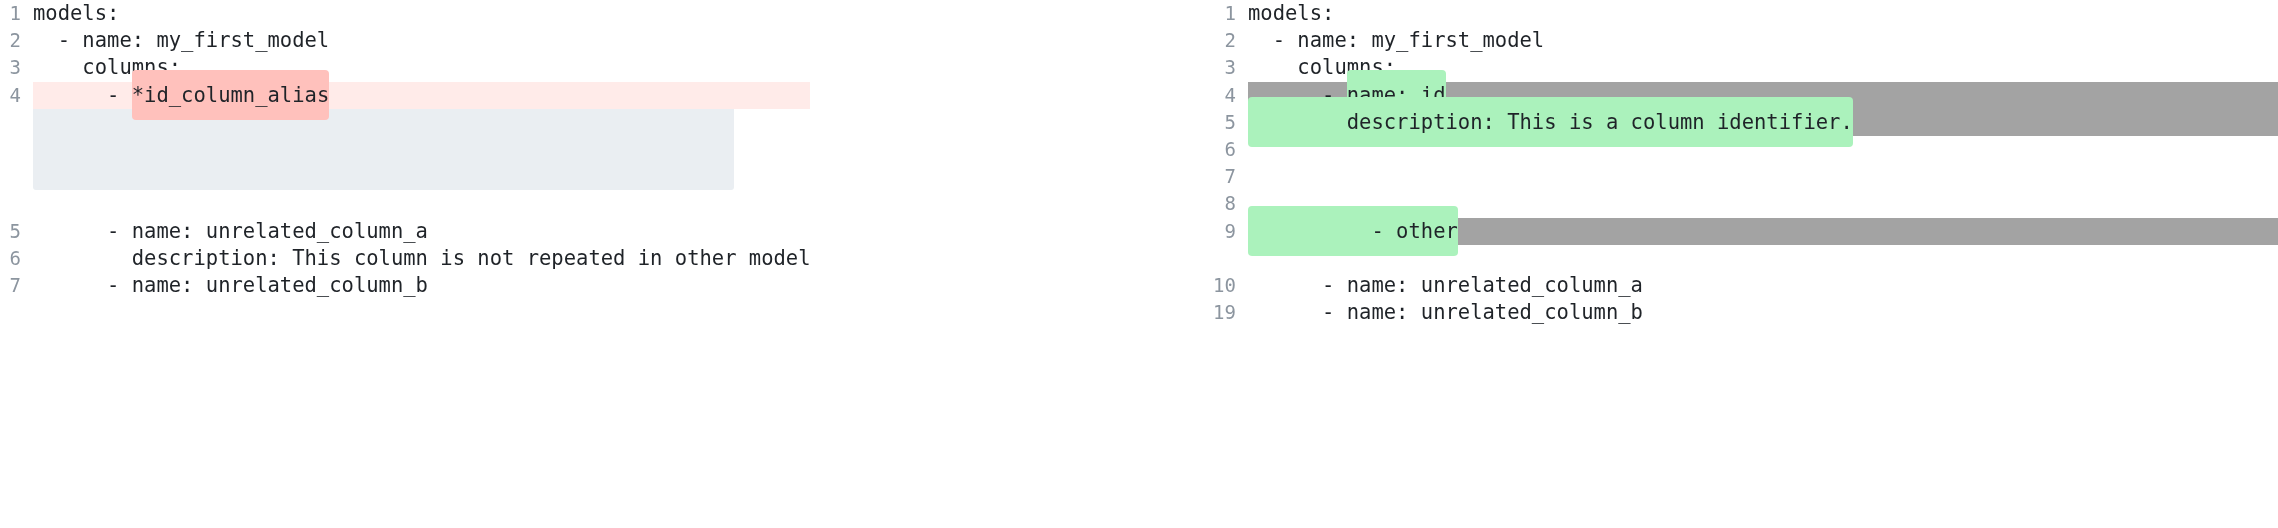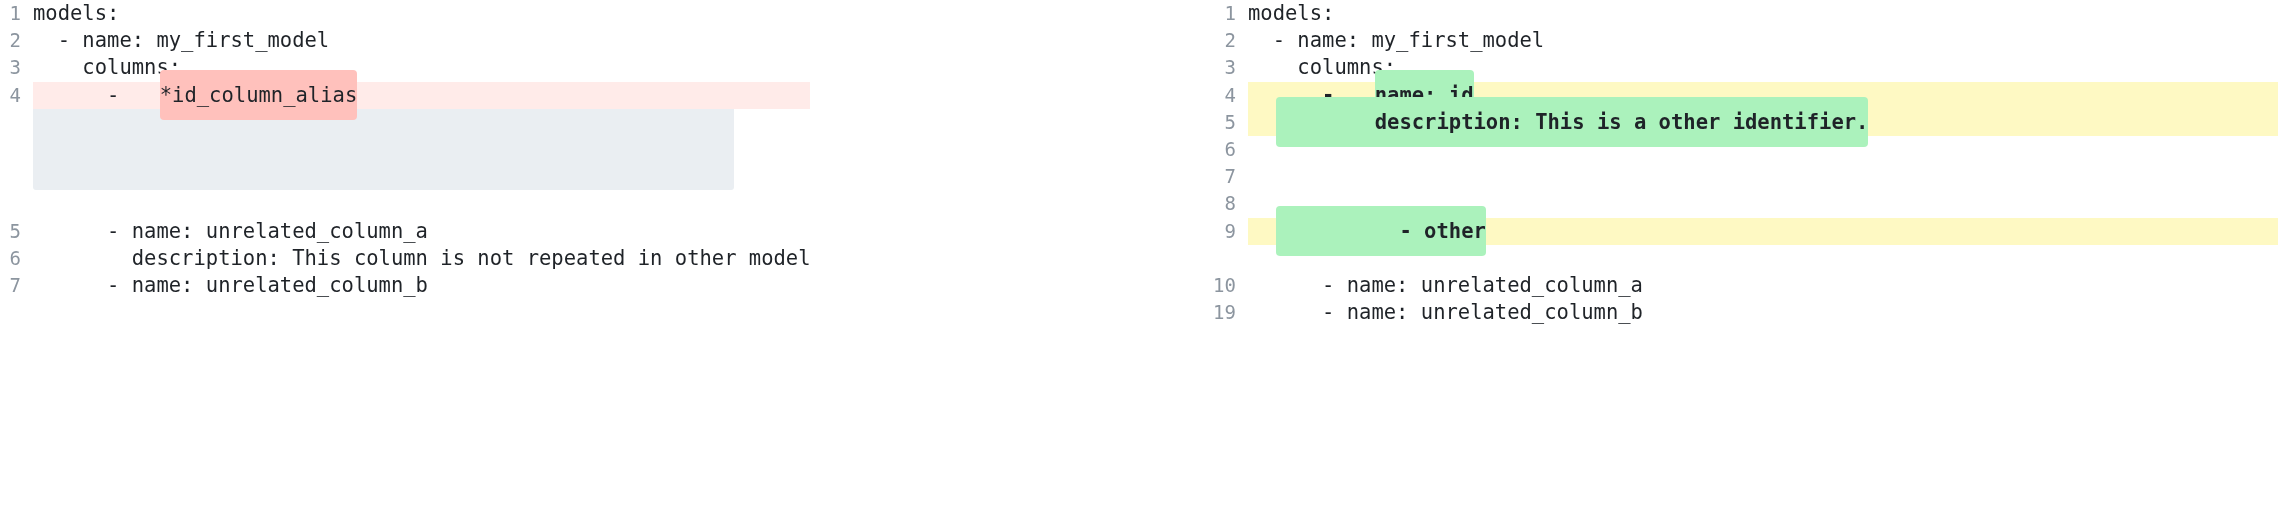--- a/index.html
+++ b/index.html
@@ -62,27 +62,26 @@
     white-space: pre;
     min-width: 0;
     height: 27.2px;
     line-height: 27.2px;
     padding-right: 8px;
     box-sizing: border-box;
   }
 
   
   .row-del > .code-cell { background: #ffebe9; }
-  .row-add > .code-cell { background: #fef9c3; font-weight: bold; }
+  .row-add > .code-cell { background: #a3a3a3; }
 
   
   .chip {
     border-radius: 4px;
     padding: 13px 0;
-    margin-left: 28px;
   }
   .chip-del { background: #ffc1bc; }
   .chip-add { background: #abf2bc; }
 
   
   .filler {
     background: #eaeef2;
     height: 81.6px;
     margin-left: 33px;
     margin-right: 76px;
@@ -117,21 +116,21 @@
         <div class="code-row"><div class="gutter">7</div><div class="code-cell"><span>      - name: unrelated_column_b</span></div></div>
       </div>
   </div>
 
   <div class="diff-pane pane-right">
     <div id="right-lines">
         <div class="code-row"><div class="gutter">1</div><div class="code-cell"><span>models:</span></div></div>
         <div class="code-row"><div class="gutter">2</div><div class="code-cell"><span>  - name: my_first_model</span></div></div>
         <div class="code-row"><div class="gutter">3</div><div class="code-cell"><span>    columns:</span></div></div>
         <div class="code-row row-add"><div class="gutter">4</div><div class="code-cell"><span>      - </span><span class="chip chip-add">name: id</span></div></div>
-        <div class="code-row row-add"><div class="gutter">5</div><div class="code-cell"><span class="chip chip-add">        description: This is a other identifier.</span></div></div>
+        <div class="code-row row-add"><div class="gutter">5</div><div class="code-cell"><span class="chip chip-add">        description: This is a column identifier.</span></div></div>
         <div class="code-row row-add"><div class="gutter">6</div></div>
         <div class="code-row row-add"><div class="gutter">7</div></div>
         <div class="code-row row-add"><div class="gutter">8</div></div>
         <div class="code-row row-add"><div class="gutter">9</div><div class="code-cell"><span class="chip chip-add">          - other</span></div></div>
         <div class="spacer-row"></div>
         <div class="code-row"><div class="gutter">10</div><div class="code-cell"><span>      - name: unrelated_column_a</span></div></div>
         <div class="code-row"><div class="gutter">19</div><div class="code-cell"><span>      - name: unrelated_column_b</span></div></div>
       </div>
   </div>
 

